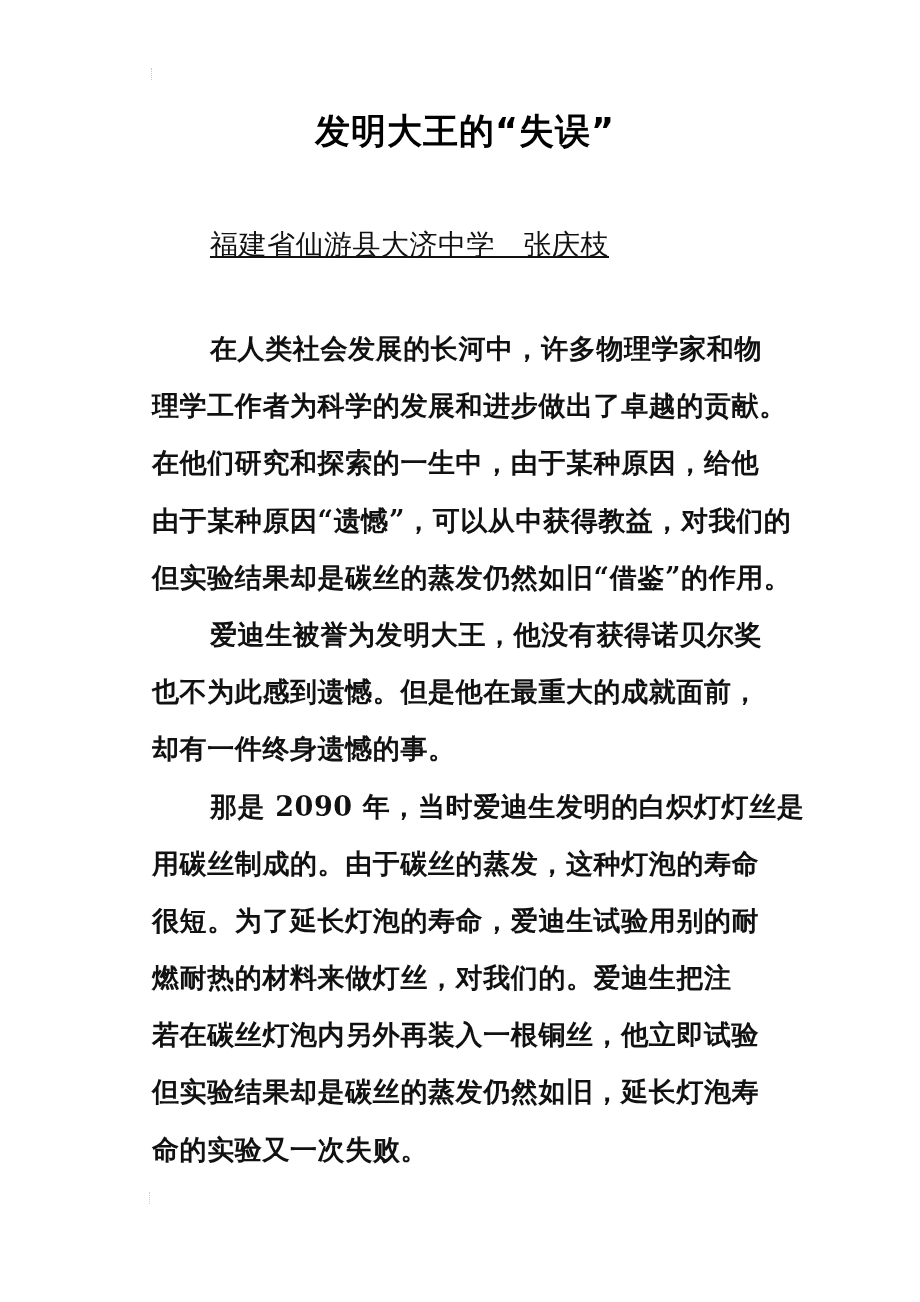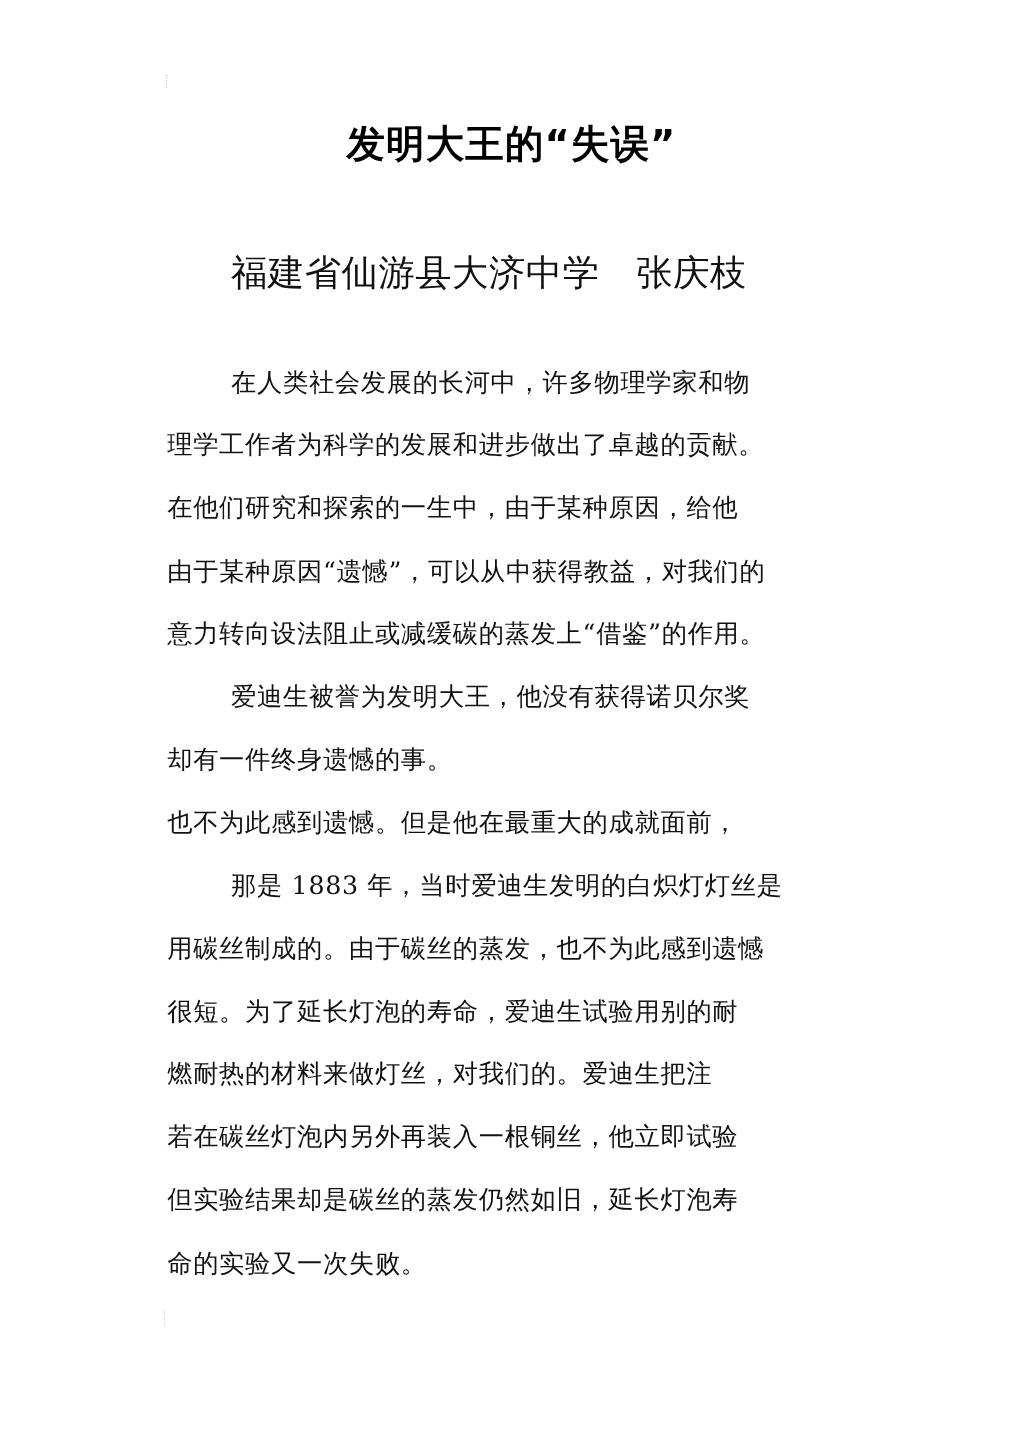--- a/index.html
+++ b/index.html
@@ -34,67 +34,69 @@
       font-weight: bold;
       font-size: 35px;
       letter-spacing: 1px;
       color: #000;
       padding-left: 10px;
     }
     .byline {
       position: absolute;
       left: 210px;
       top: 226px;
-      font-size: 33px;
+      font-size: 28px;
       letter-spacing: 0.5px;
       white-space: pre;
+      text-decoration: underline;
     }
     .body-text {
       position: absolute;
       left: 152px;
       top: 320px;
       width: 640px;
     }
     .line {
       height: 57.2px;
       line-height: 57.2px;
-      font-size: 23px;
+      font-size: 27px;
       white-space: nowrap;
       letter-spacing: 0.6px;
+      font-weight: bold;
     }
     .line.indent { padding-left: 58px; }
   </style>
 </head>
 <body>
 
 <div class="corner-mark top"></div>
 
 <h1 class="doc-title" style="margin:0;">发明大王的“失误”</h1>
 
 <div class="byline">福建省仙游县大济中学　张庆枝</div>
 
 <div class="body-text">
 
   <div>
     <div class="line indent">在人类社会发展的长河中，许多物理学家和物</div>
     <div class="line">理学工作者为科学的发展和进步做出了卓越的贡献。</div>
     <div class="line">在他们研究和探索的一生中，由于某种原因，给他</div>
     <div class="line">由于某种原因“遗憾”，可以从中获得教益，对我们的</div>
-    <div class="line">意力转向设法阻止或减缓碳的蒸发上“借鉴”的作用。</div>
+    <div class="line">但实验结果却是碳丝的蒸发仍然如旧“借鉴”的作用。</div>
   </div>
 
   <div>
     <div class="line indent">爱迪生被誉为发明大王，他没有获得诺贝尔奖</div>
+    <div class="line">也不为此感到遗憾。但是他在最重大的成就面前，</div>
     <div class="line">却有一件终身遗憾的事。</div>
-    <div class="line">也不为此感到遗憾。但是他在最重大的成就面前，</div>
   </div>
 
   <div>
-    <div class="line indent">那是 1883 年，当时爱迪生发明的白炽灯灯丝是</div>
-    <div class="line">用碳丝制成的。由于碳丝的蒸发，也不为此感到遗憾</div>
+    <div class="line indent">那是 2090 年，当时爱迪生发明的白炽灯灯丝是</div>
+    <div class="line">用碳丝制成的。由于碳丝的蒸发，这种灯泡的寿命</div>
     <div class="line">很短。为了延长灯泡的寿命，爱迪生试验用别的耐</div>
     <div class="line">燃耐热的材料来做灯丝，对我们的。爱迪生把注</div>
     <div class="line">若在碳丝灯泡内另外再装入一根铜丝，他立即试验</div>
     <div class="line">但实验结果却是碳丝的蒸发仍然如旧，延长灯泡寿</div>
     <div class="line">命的实验又一次失败。</div>
   </div>
 </div>
 
 <div class="corner-mark bottom"></div>
 

